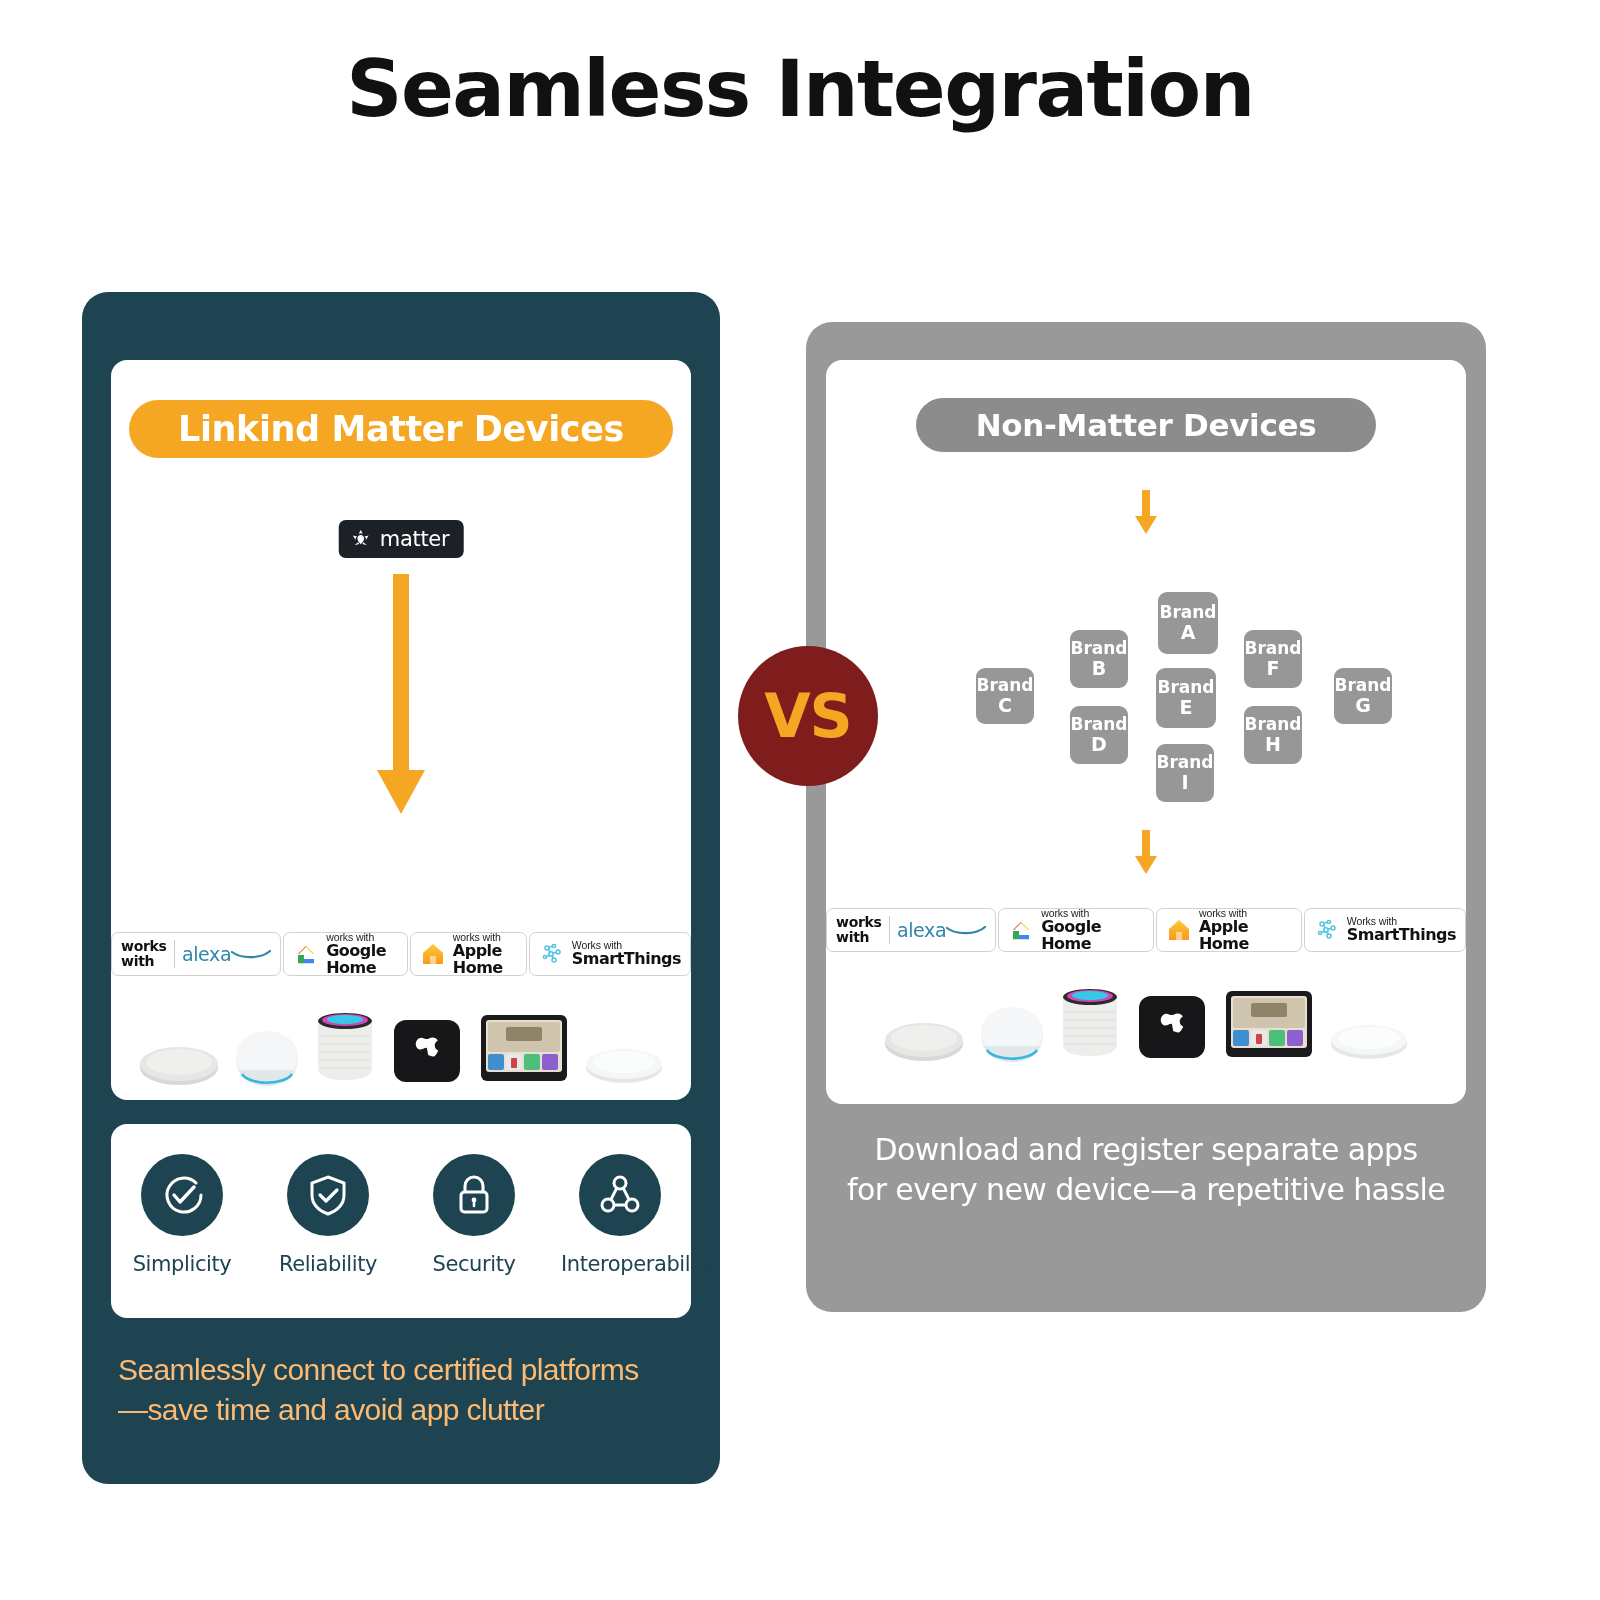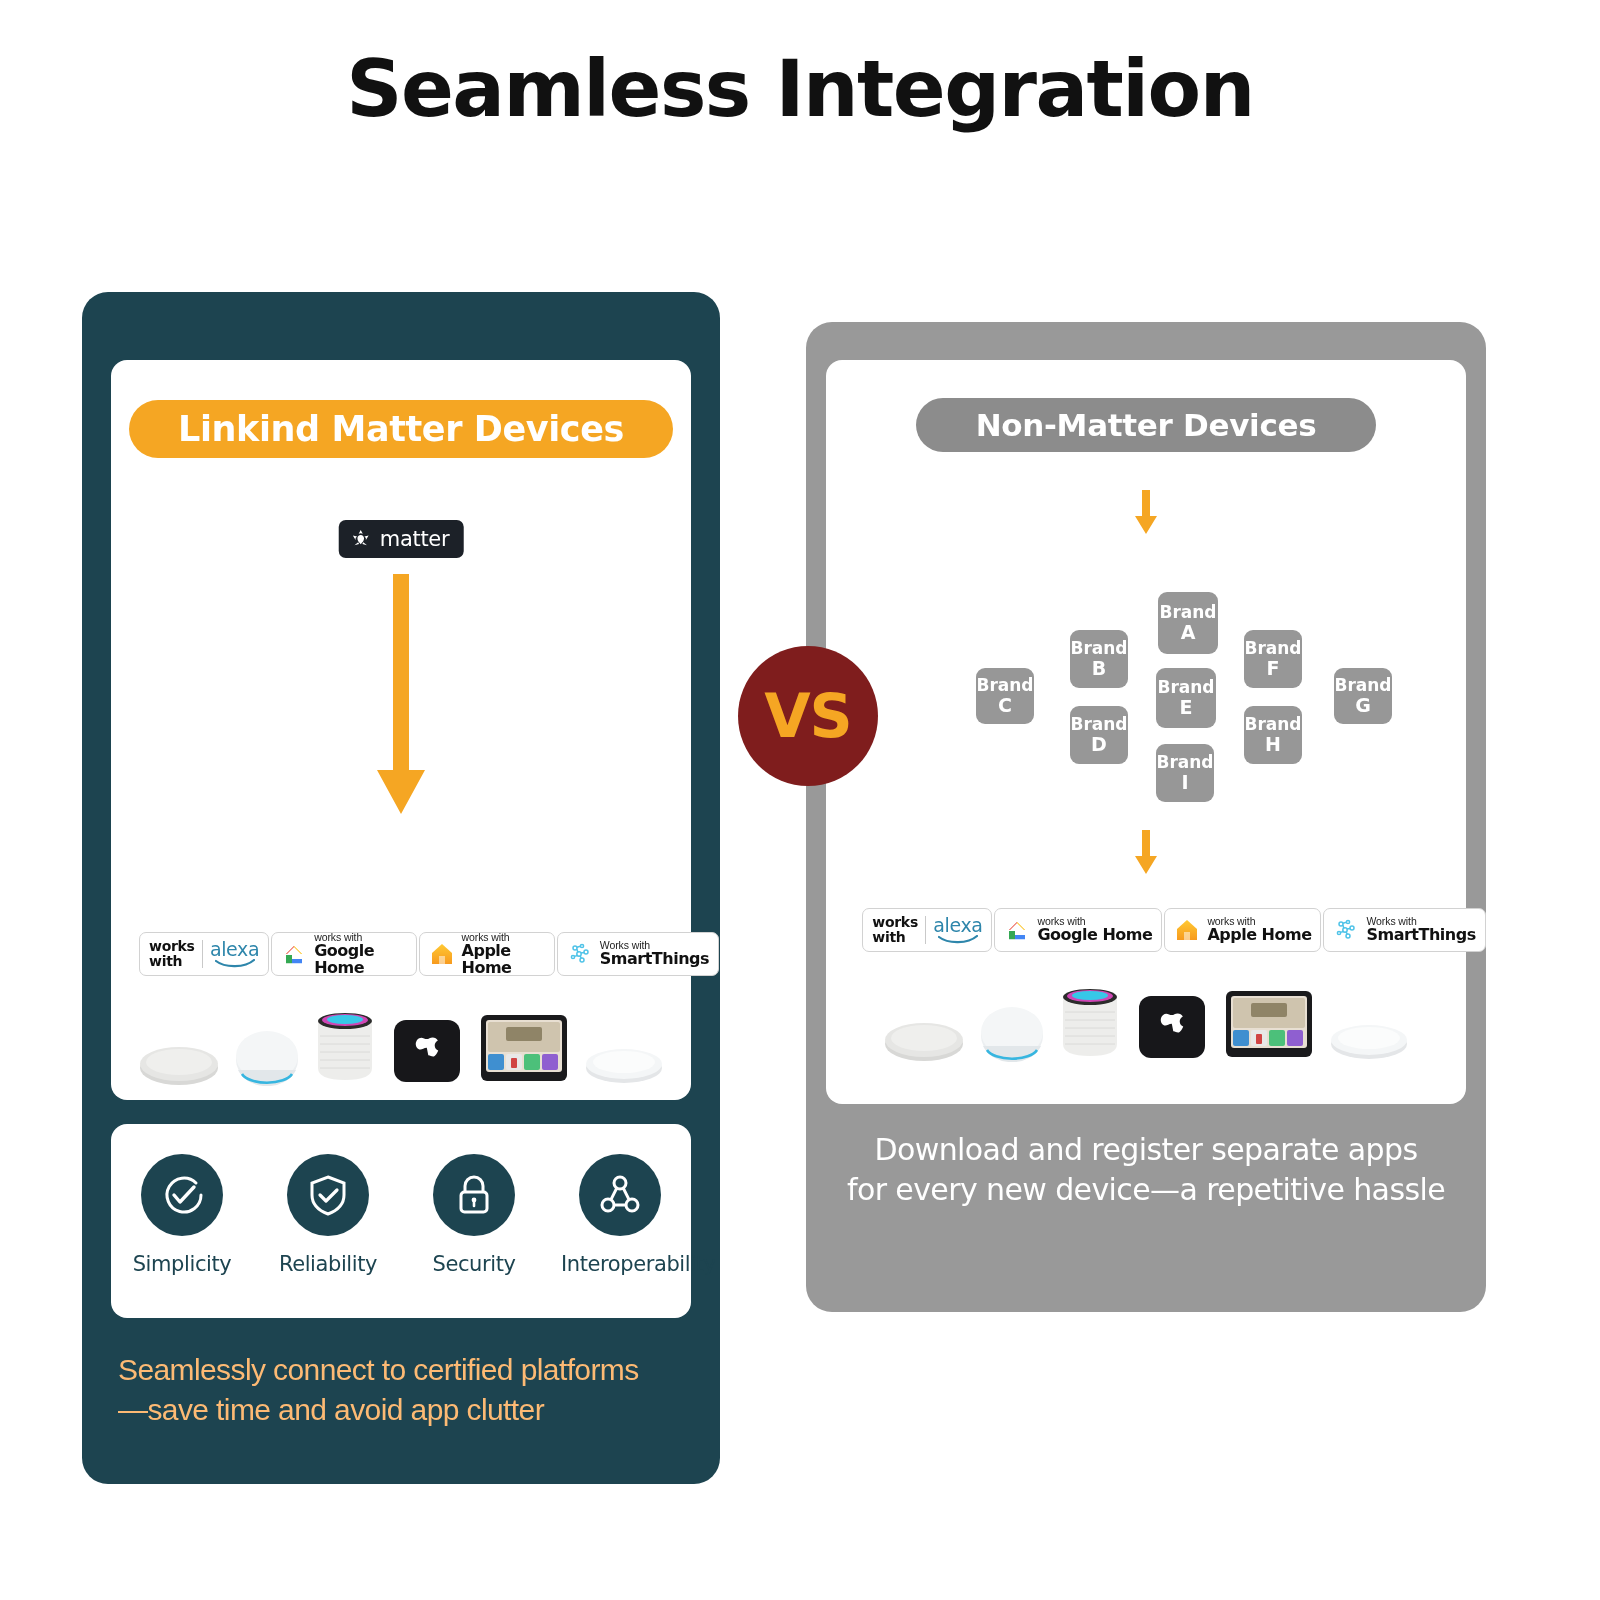--- a/index.html
+++ b/index.html
@@ -115,21 +115,20 @@
     align-items: center; justify-content: center;
     width: 56px; height: 58px; font-weight: bold;
   }
   .brand-box .bl2 { font-size: 19px; }
 
   
   .badge-row {
     position: absolute; left: 0; width: 100%;
     display: flex; justify-content: center; align-items: stretch;
     gap: 2px;
-    margin-left: 28px;
   }
   .badge-row.left-row { top: 572px; }
   .badge-row.right-row { top: 548px; }
   .ww-badge {
     border: 1.4px solid #d2d2d2;
     border-radius: 7px;
     background: #fff;
     height: 44px;
     display: flex; align-items: center;
     padding: 0 9px;
@@ -149,21 +148,21 @@
     font-family: "DejaVu Sans", sans-serif;
     font-size: 16px; color: #111; font-weight: 700;
     letter-spacing: -0.5px; line-height: 1.05;
   }
   .ww-alexa-left {
     font-family: "DejaVu Sans", sans-serif;
     font-size: 14px; font-weight: 700; color: #111;
     line-height: 1.08; letter-spacing: -0.3px;
   }
   .ww-div { width: 1.4px; height: 28px; background: #c9c9c9; }
-  .alexa-wrap { display:flex; flex-direction:column; align-items:center; }
+  .alexa-wrap { display:flex; flex-direction:row; align-items:center; }
   .alexa-word {
     font-family: "DejaVu Sans", sans-serif;
     font-size: 19px; color: #2e86ab; font-weight: 400; letter-spacing:-0.4px;
     line-height: 1;
   }
   .ww-icon { flex: 0 0 auto; display:block; }
 
   
   .device-row {
     position: absolute; left: 0; width: 100%;

